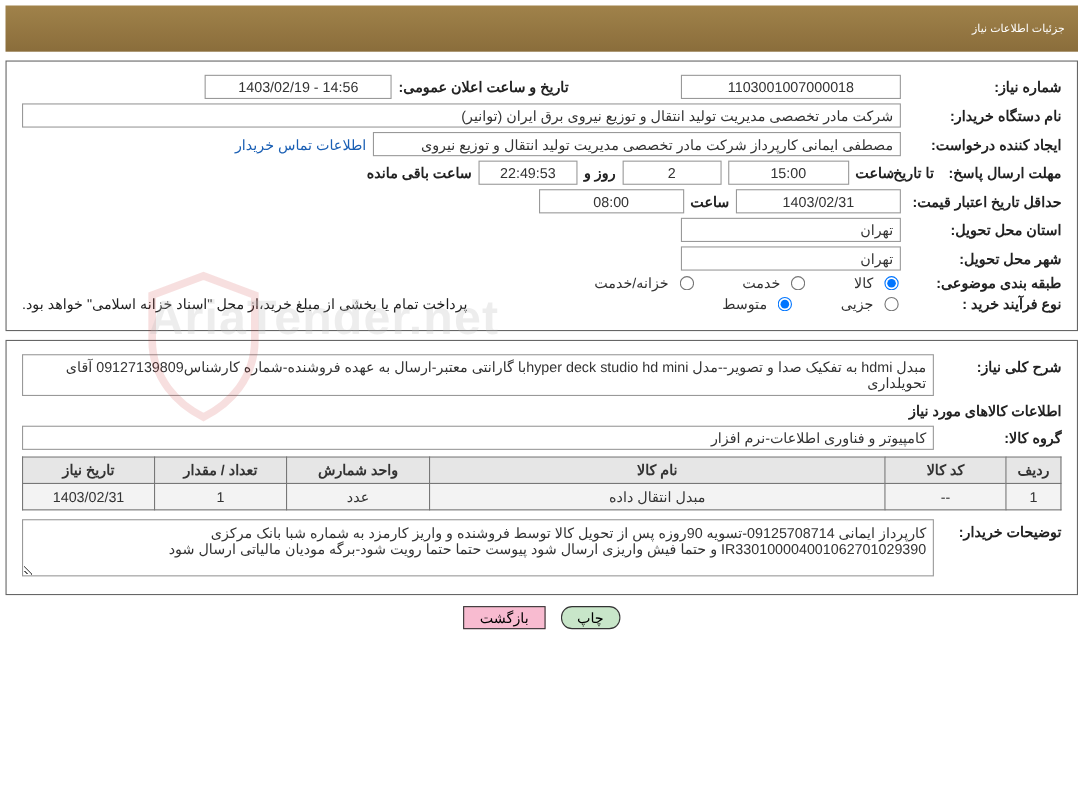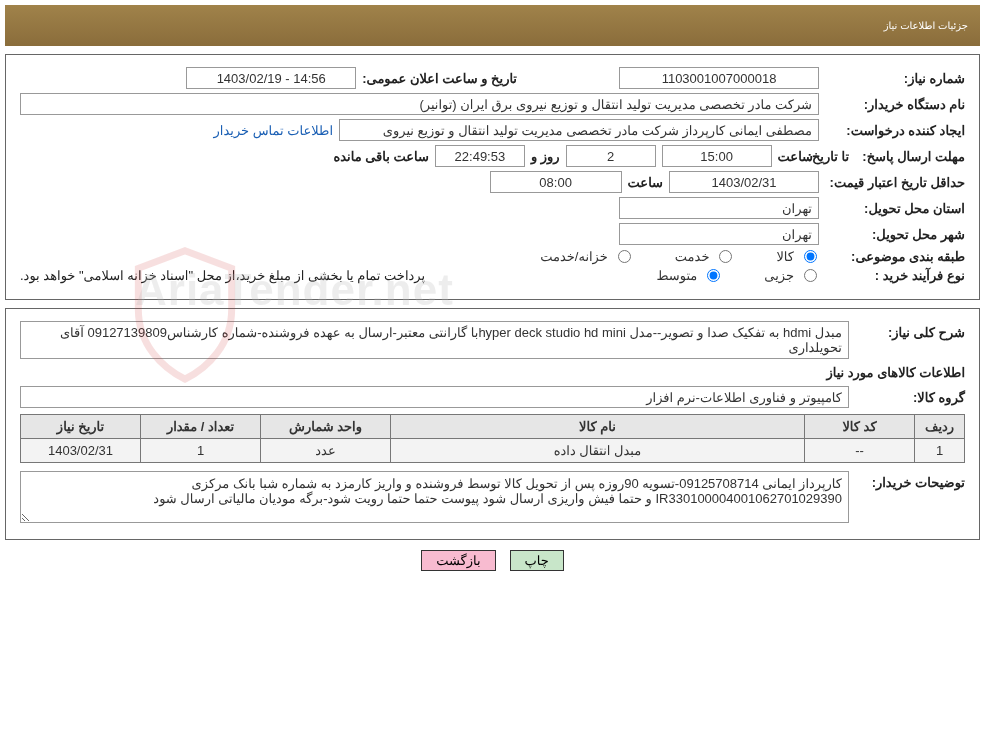--- a/index.html
+++ b/index.html
@@ -87,21 +87,21 @@
   justify-content: center;
   gap: 14px;
 }
 .btn {
   border: 1px solid #333;
   padding: 2px 14px;
   font-family: inherit;
   font-size: 13px;
   cursor: pointer;
 }
-.btn-print { background: #c8e6c9; }
+.btn-print { background: #c8e6c9; border-radius: 10px; }
 .btn-back  { background: #f8bbd0; }
 .radio { margin: 0 2px 0 4px; }
 .spacer { flex: 0 0 auto; }
 .watermark {
   position: absolute; top: 260px; left: 130px;
   font-size: 44px; color: #bbb; opacity: .25;
   font-weight: bold; pointer-events: none; letter-spacing: 1px;
   z-index: 0; white-space: nowrap;
 }
 .shield {

